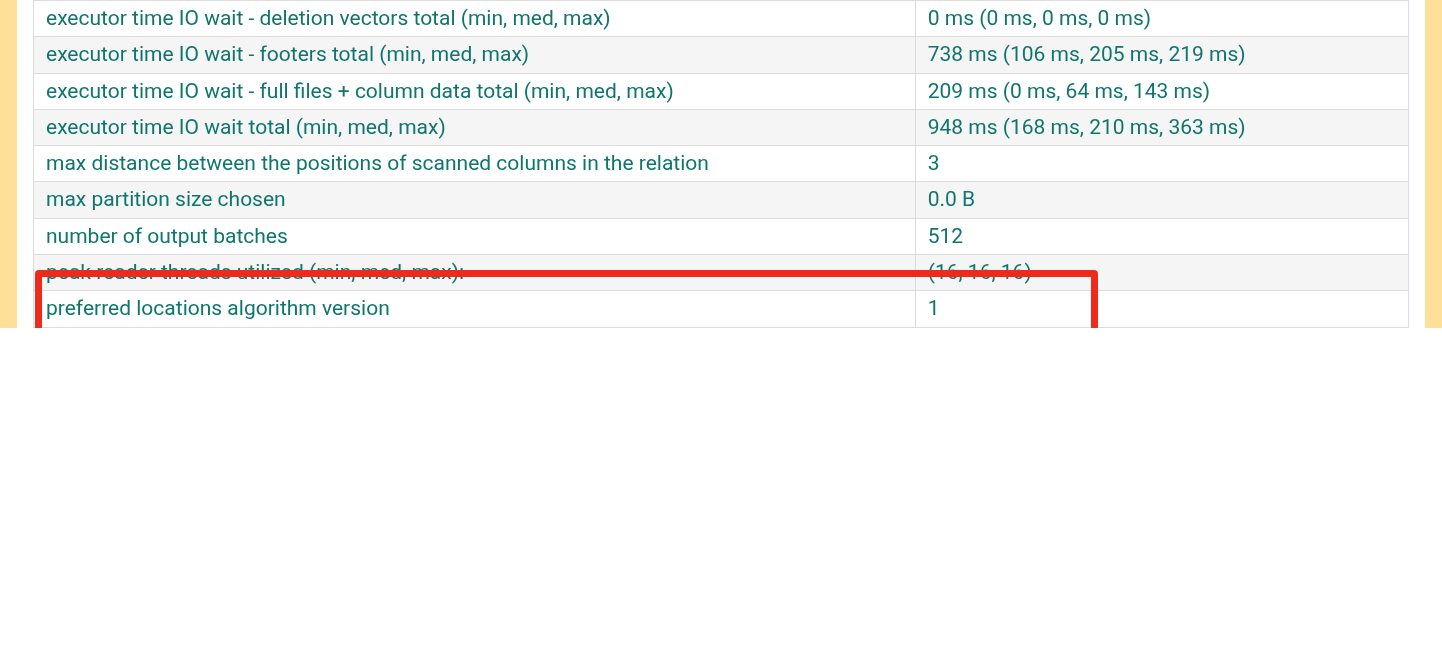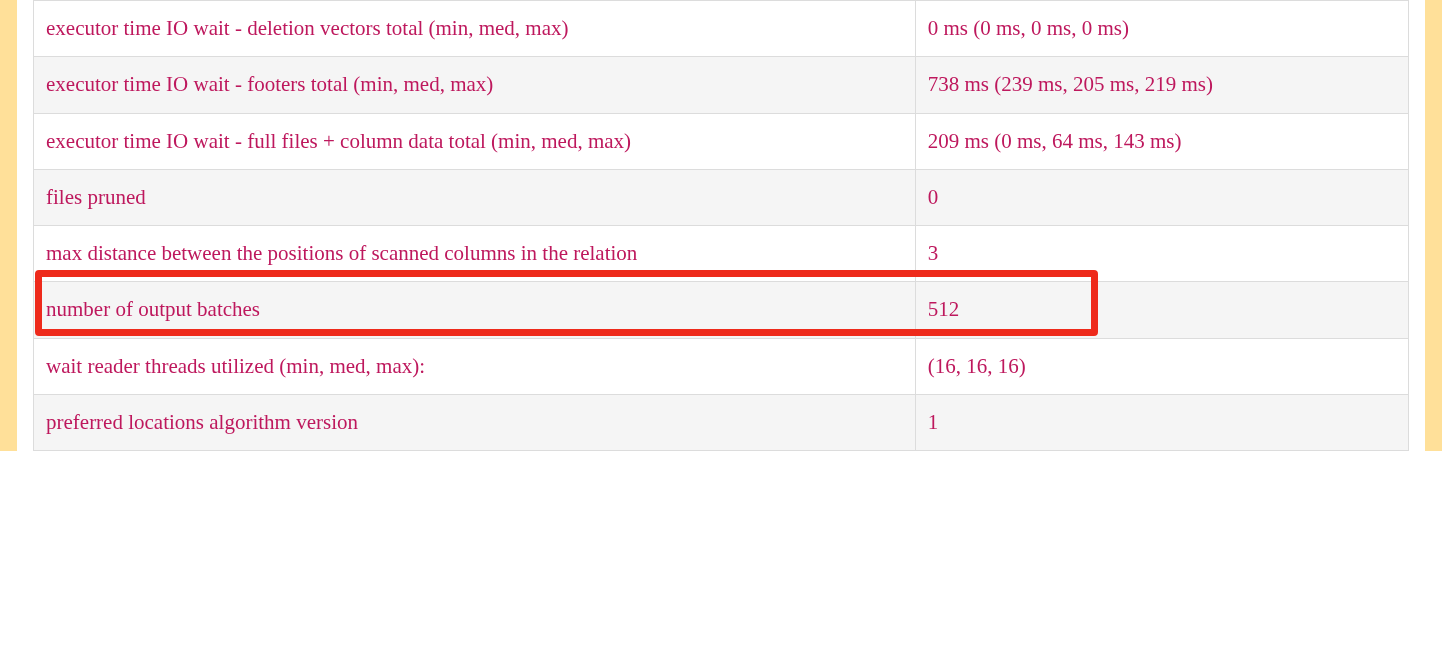--- a/index.html
+++ b/index.html
@@ -23,25 +23,24 @@
     background: #ffffff;
     padding: 0 16px 0 16px;
   }
   table.metrics {
     width: 100%;
     border-collapse: collapse;
     table-layout: fixed;
   }
   table.metrics td {
     border: 1px solid #dcdcdc;
-    padding: 14px 12px;
+    padding: 4px 12px;
     vertical-align: middle;
     line-height: 1.3;
-    color: #be185d;
-    font-family: Liberation Serif, serif;
+    color: #0f766e;
   }
   table.metrics tr:nth-child(even) td {
     background: #f5f5f5;
   }
   table.metrics tr:nth-child(odd) td {
     background: #ffffff;
   }
   .col-key {
     width: 858px;
   }
@@ -68,40 +67,44 @@
         <col class="col-key">
         <col class="col-val">
       </colgroup>
       <tbody>
         <tr>
           <td>executor time IO wait - deletion vectors total (min, med, max)</td>
           <td>0 ms (0 ms, 0 ms, 0 ms)</td>
         </tr>
         <tr>
           <td>executor time IO wait - footers total (min, med, max)</td>
-          <td>738 ms (239 ms, 205 ms, 219 ms)</td>
+          <td>738 ms (106 ms, 205 ms, 219 ms)</td>
         </tr>
         <tr>
           <td>executor time IO wait - full files + column data total (min, med, max)</td>
           <td>209 ms (0 ms, 64 ms, 143 ms)</td>
         </tr>
         <tr>
-          <td>files pruned</td>
-          <td>0</td>
+          <td>executor time IO wait total (min, med, max)</td>
+          <td>948 ms (168 ms, 210 ms, 363 ms)</td>
         </tr>
         <tr>
           <td>max distance between the positions of scanned columns in the relation</td>
           <td>3</td>
         </tr>
         <tr>
+          <td>max partition size chosen</td>
+          <td>0.0 B</td>
+        </tr>
+        <tr>
           <td>number of output batches</td>
           <td>512</td>
         </tr>
         <tr>
-          <td>wait reader threads utilized (min, med, max):</td>
+          <td>peak reader threads utilized (min, med, max):</td>
           <td>(16, 16, 16)</td>
         </tr>
         <tr>
           <td>preferred locations algorithm version</td>
           <td>1</td>
         </tr>
       </tbody>
     </table>
 
     <div class="highlight-box" id="hlbox" style="left: 18px; top: 270px; width: 1063px; height: 66px;"></div>

